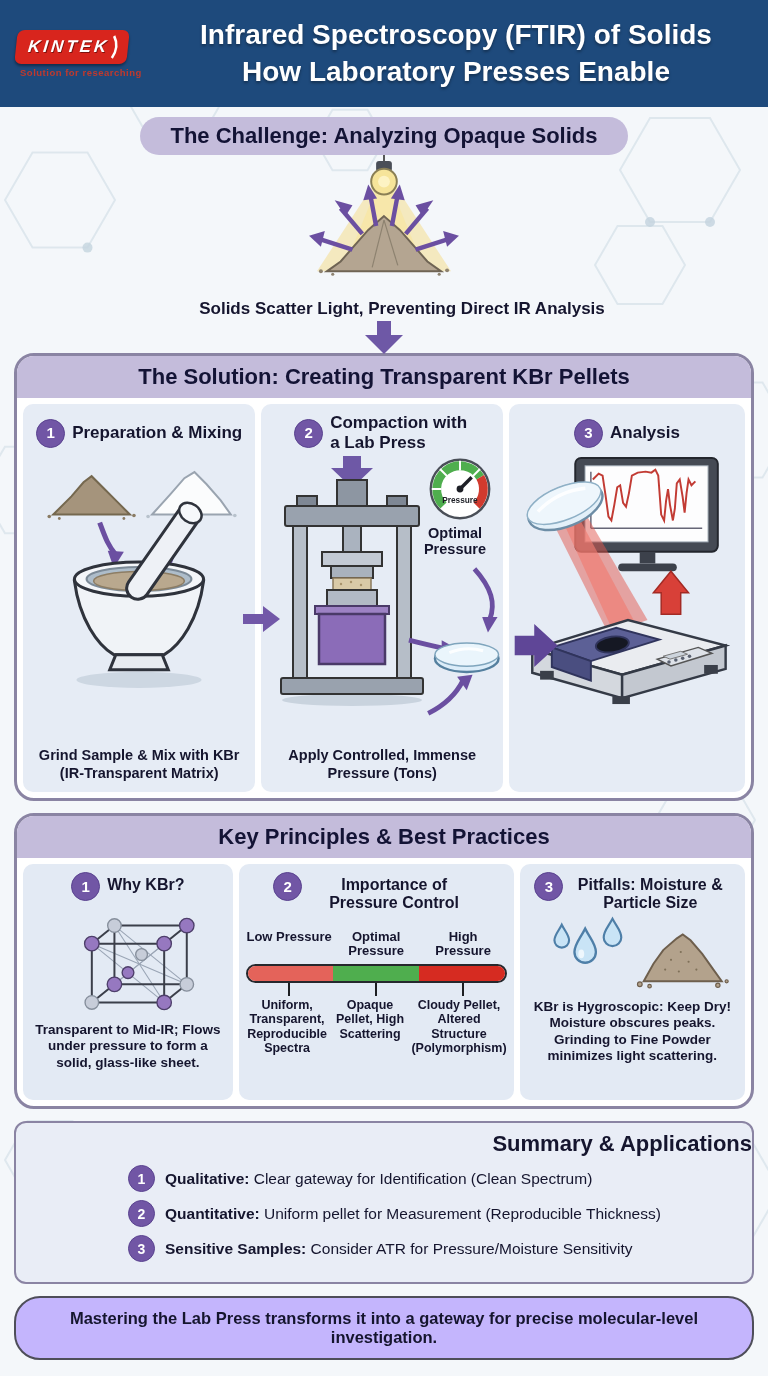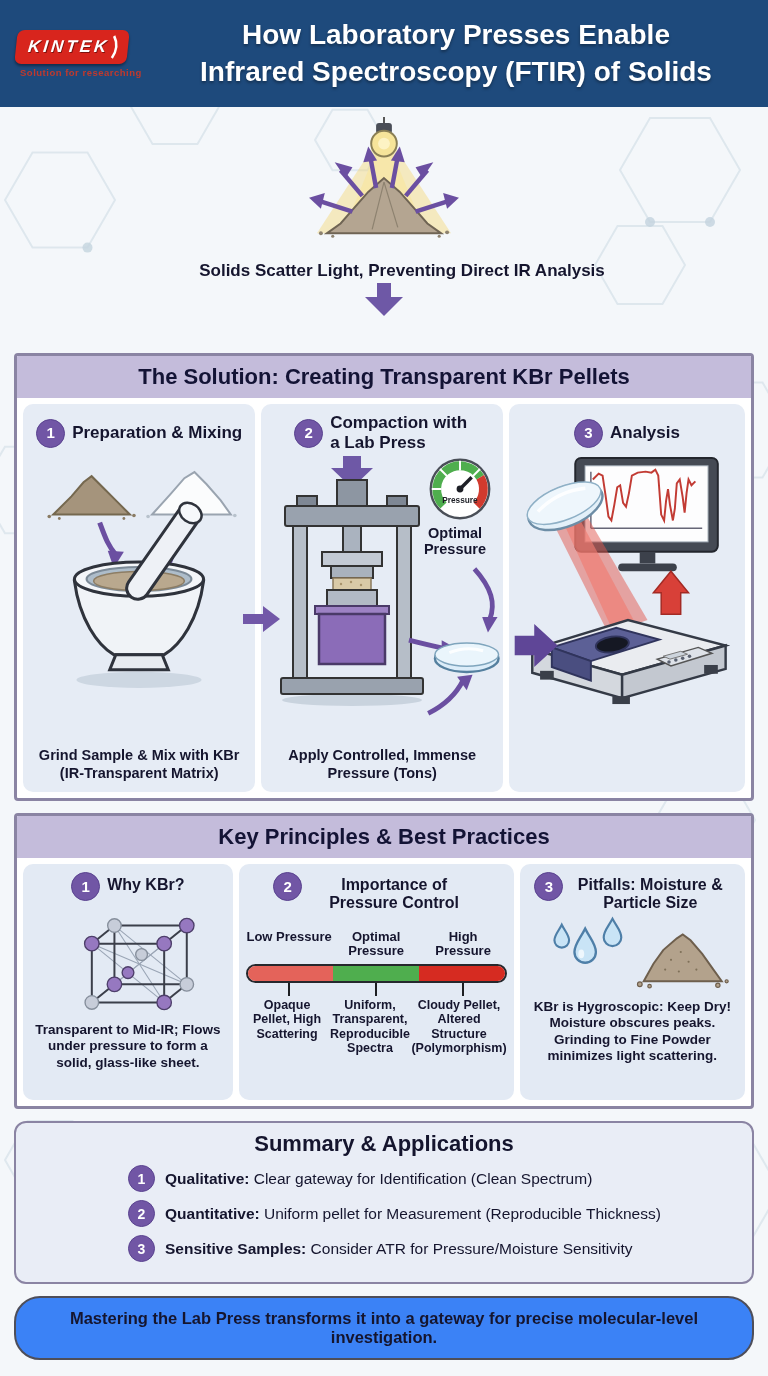--- a/index.html
+++ b/index.html
@@ -23,21 +23,21 @@
   .title{flex:1;text-align:center;color:#fff;font-weight:bold;font-size:28px;
          line-height:1.3;text-shadow:0 2px 3px rgba(0,0,0,.35);padding-right:8px;}
 
   
   .challenge{height:246px;text-align:center;padding-top:10px;box-sizing:border-box;}
   .pill{display:inline-block;background:#c4bcdb;color:#131335;font-weight:bold;
         font-size:22px;padding:6px 30px;border-radius:26px;}
   .challenge-caption{font-weight:bold;font-size:17px;margin-top:0px;padding-left:36px;}
 
   
-  .panel{margin:0 14px;border:3px solid #8a84a3;border-radius:4px;overflow:hidden;
+  .panel{margin:0 14px;border:3px solid #8a84a3;border-radius:20px;overflow:hidden;
          background:#fff;}
   .panel-header{background:#c4bcdb;color:#131335;font-weight:bold;font-size:22px;
                 text-align:center;padding:8px 0;}
   .solution-grid{display:grid;grid-template-columns:1fr 1.04fr 1fr;gap:6px;
                  padding:6px;height:388px;box-sizing:content-box;position:relative;}
   .col{background:#e6ecf5;border-radius:10px;padding:6px 4px;display:flex;
        flex-direction:column;align-items:center;position:relative;}
   .step-title{display:flex;align-items:center;gap:7px;font-weight:bold;
               font-size:17px;min-height:46px;line-height:1.15;text-align:left;}
   .num-badge{width:27px;height:27px;border-radius:50%;background:#7156a5;
@@ -66,30 +66,30 @@
   .zone-low{background:#e4635a;width:33.4%;}
   .zone-opt{background:#4fae4e;width:33.2%;}
   .zone-high{background:#d62b21;width:33.4%;}
   .tick-row{height:13px;}
   .tick{width:2px;height:13px;background:#1c1e22;margin:0 auto;}
   .scale-result{font-weight:bold;font-size:12.5px;line-height:1.15;padding-top:2px;}
 
   
   .summary{margin:12px 14px 0;border:2.5px solid #8a84a3;border-radius:12px;
            background:#e9edf6;padding:8px 0 12px;}
-  .summary-title{text-align:center;font-weight:bold;font-size:22px;margin-bottom:6px;}
+  .summary-title{text-align:right;font-weight:bold;font-size:22px;margin-bottom:6px;}
   .summary-items{margin-left:112px;}
   .summary-item{display:flex;align-items:center;gap:10px;margin:8px 0;}
   .summary-item .num-badge{width:25px;height:25px;font-size:14px;}
   .item-text{font-size:15.5px;}
   .item-text b{font-weight:bold;}
 
   
   .conclusion{margin:12px 14px 0;border:2.5px solid #4e4e59;border-radius:26px;
-              background:#3b82f6;text-align:center;font-weight:bold;font-size:16.5px;
+              background:#c4b5fd;text-align:center;font-weight:bold;font-size:16.5px;
               padding:11px 10px;}
 
   svg text{font-family:"Liberation Sans",sans-serif;}
 </style>
 </head>
 <body>
 
 <div class="page">
 
   <svg class="hexbg" width="768" height="1376">
@@ -119,26 +119,27 @@
       <div class="logo-wrap">
         <div class="logo-box">
           <span class="logo-text">KINTEK</span>
           <svg width="9" height="24">
             <path d="M2,1 Q8.5,12 2,23" stroke="#fff" fill="none" stroke-width="2.5"></path>
           </svg>
         </div>
         <div class="logo-tagline">Solution for researching</div>
       </div>
       <div class="title">
+        <div>Infrared Spectroscopy (FTIR) of Solids</div>
         <div>How Laboratory Presses Enable</div>
-        <div>Infrared Spectroscopy (FTIR) of Solids</div>
       </div>
     </div>
 
     <div class="challenge">
+      <div class="pill">The Challenge: Analyzing Opaque Solids</div>
       <div>
         <svg width="340" height="140" viewBox="0 0 340 142">
           <line x1="170" y1="0" x2="170" y2="8" stroke="#555" stroke-width="2"></line>
           <rect x="162" y="6" width="16" height="11" rx="3" fill="#4a4e57"></rect>
           <polygon points="158,32 182,32 238,118 102,118" fill="#f3d878" opacity="0.45"></polygon>
           <polygon points="163,32 177,32 212,118 128,118" fill="#f8e69c" opacity="0.6"></polygon>
           <circle cx="170" cy="27" r="13" fill="#f6e49a" stroke="#8a7f55" stroke-width="2"></circle>
           <circle cx="170" cy="27" r="6" fill="#fdf3c4"></circle>
           <g>
             <polygon points="170,62 186,76 200,92 214,108 228,118 112,118 126,108 140,92 154,76" fill="#b4a591" stroke="#6f6454" stroke-width="2"></polygon>
@@ -392,22 +393,22 @@
                   <div class="tick"></div>
                 </div>
                 <div>
                   <div class="tick"></div>
                 </div>
                 <div>
                   <div class="tick"></div>
                 </div>
             </div>
             <div class="scale-row">
+              <div class="scale-result">Uniform, Transparent, Reproducible Spectra</div>
               <div class="scale-result">Opaque Pellet, High Scattering</div>
-              <div class="scale-result">Uniform, Transparent, Reproducible Spectra</div>
               <div class="scale-result">Cloudy Pellet, Altered Structure (Polymorphism)</div>
             </div>
           </div>
         </div>
 
         <div class="card">
           <div class="card-title">
             <span class="num-badge">3</span>
             <span style="max-width:160px;padding-top:4px">Pitfalls: Moisture &amp; Particle Size</span>
           </div>

